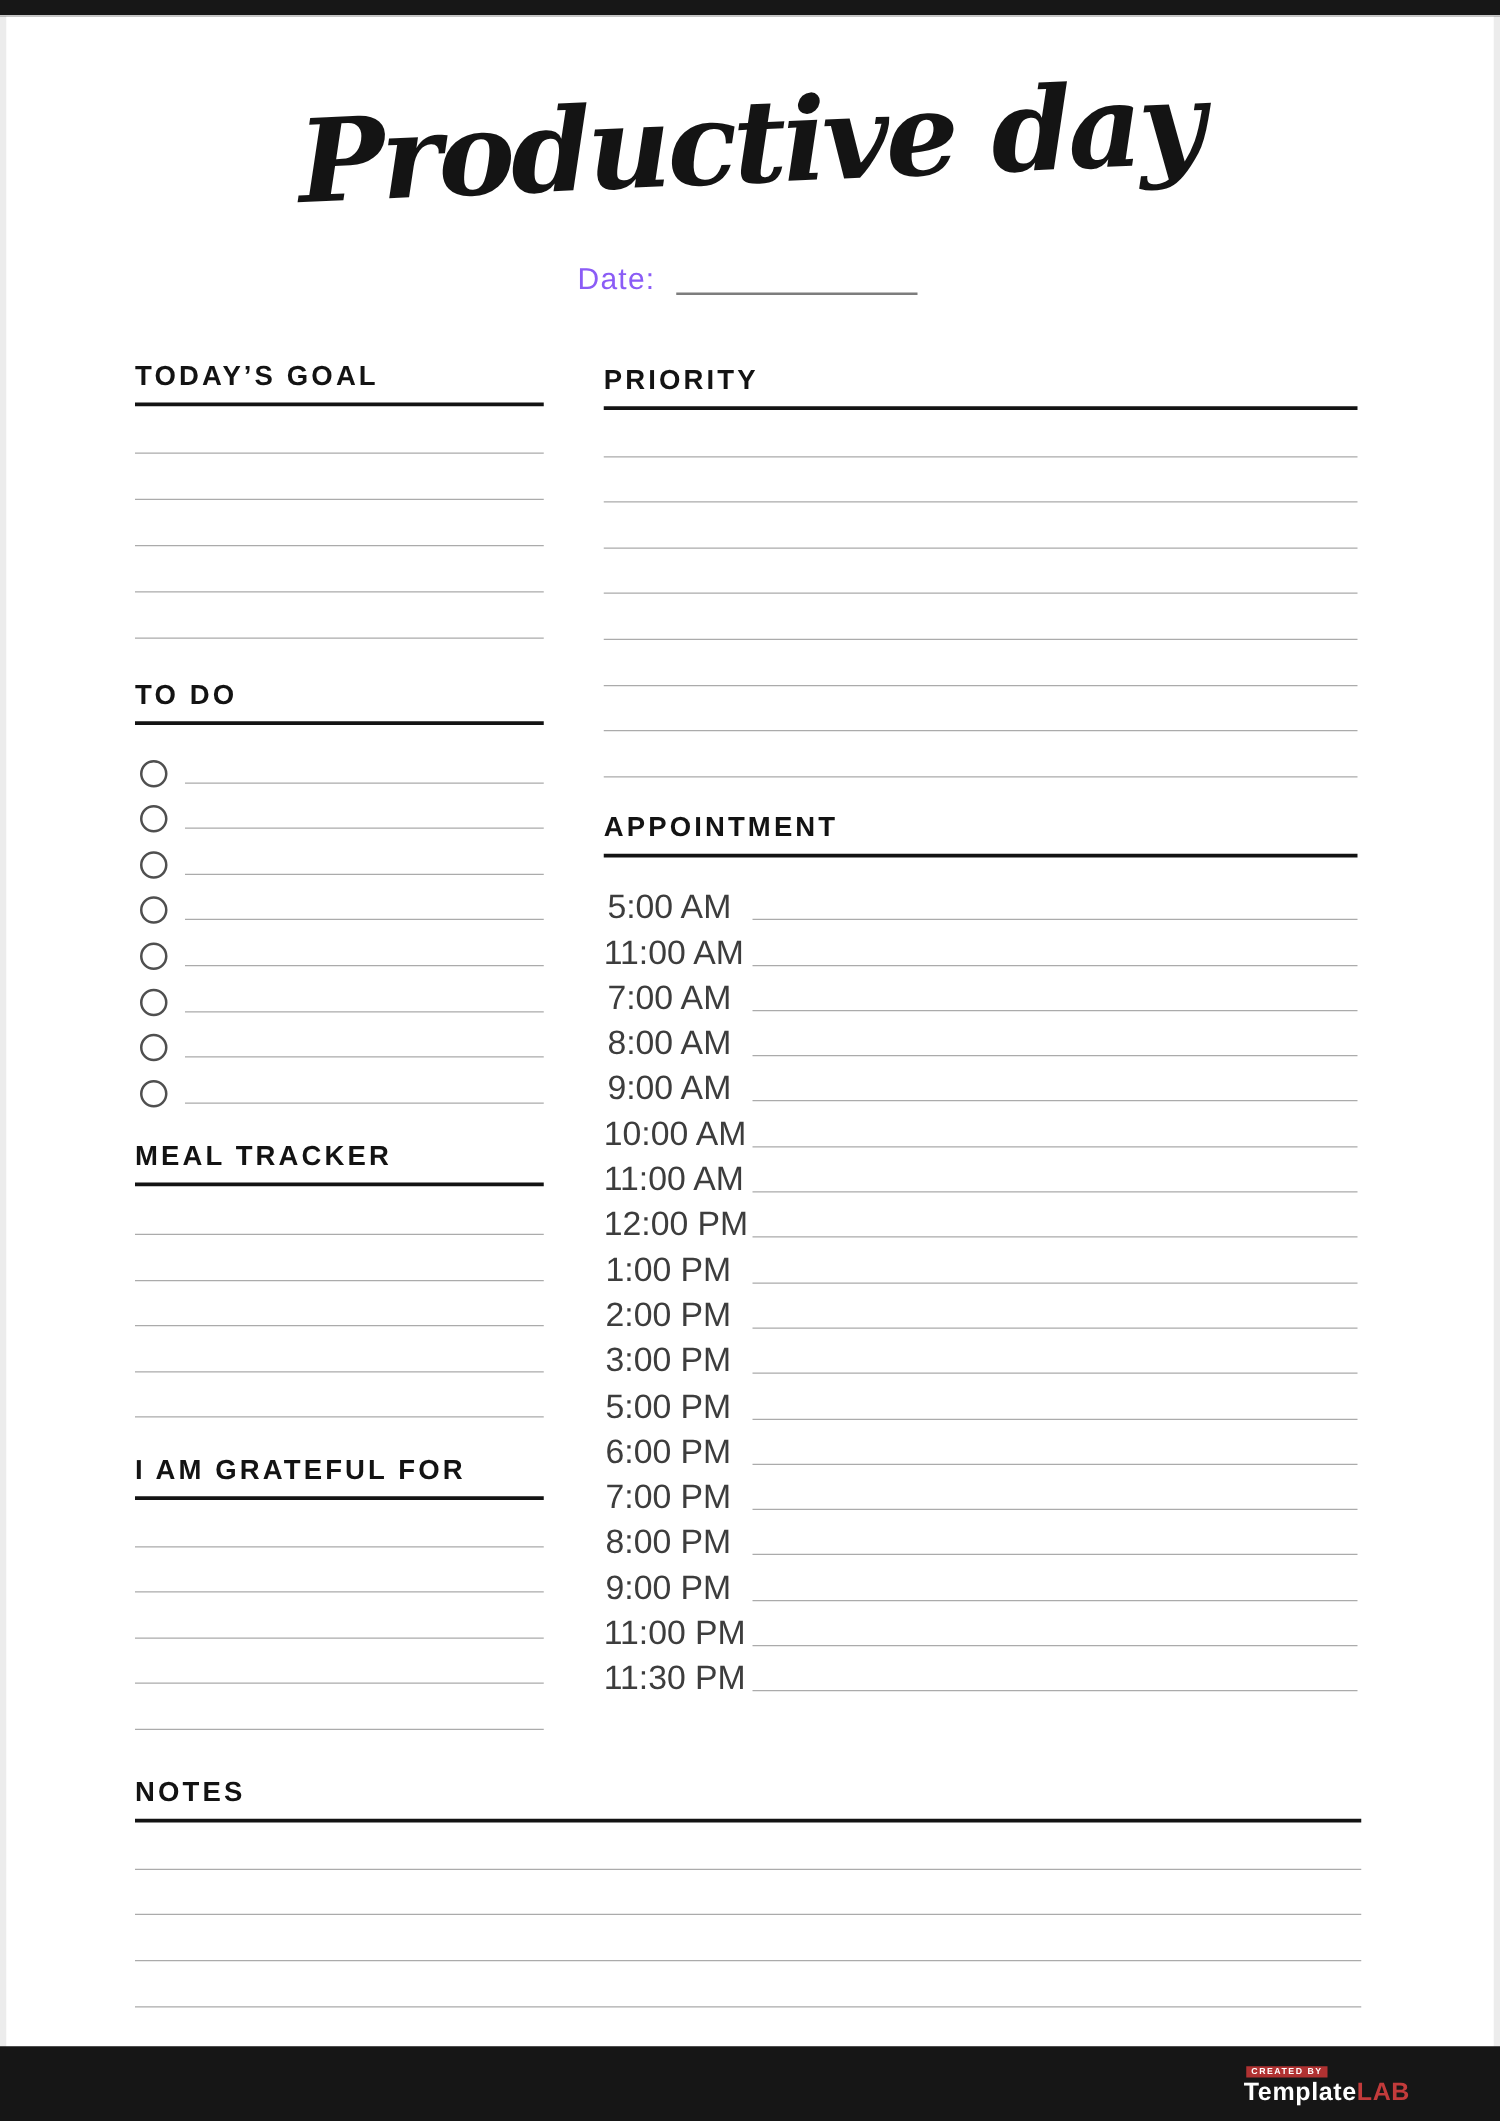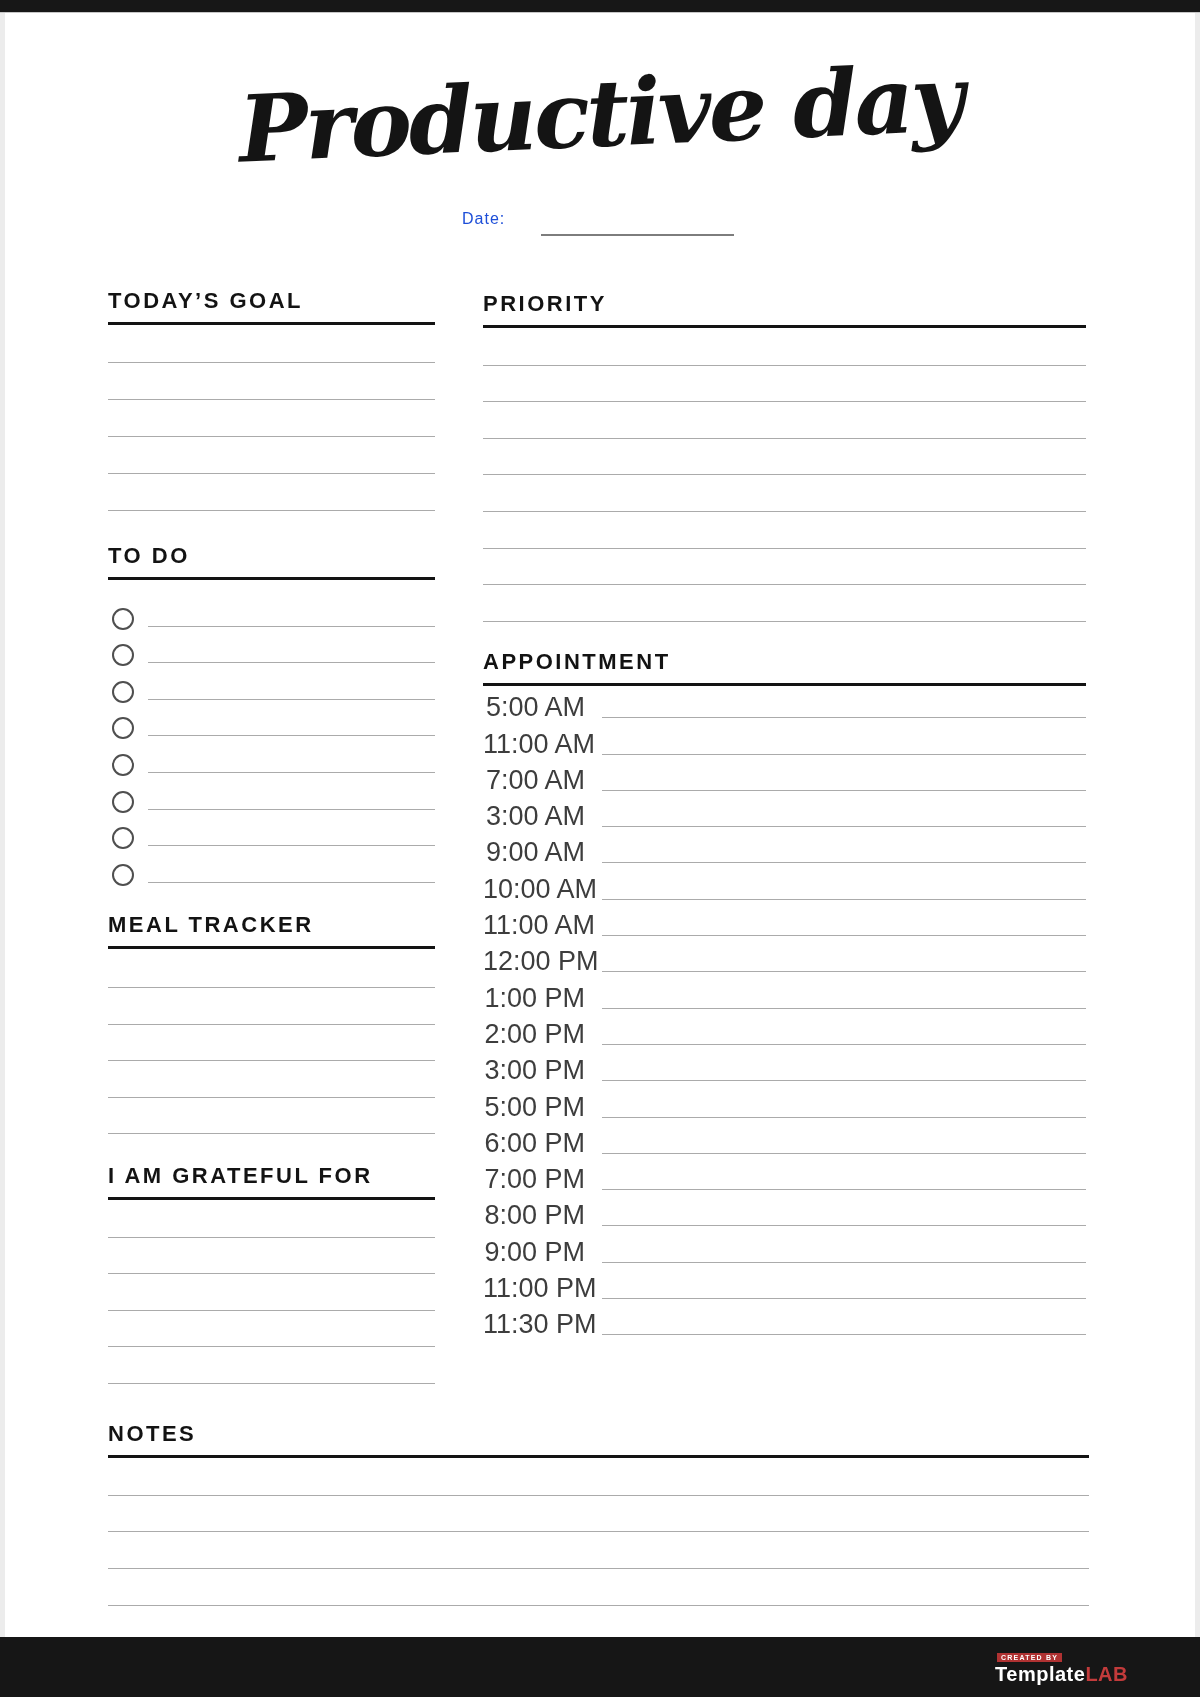--- a/index.html
+++ b/index.html
@@ -12,21 +12,21 @@
   .edge.left { left:0; }
   .edge.right { right:0; }
   .topbar { position:absolute; top:0; left:0; right:0; height:13px; background:#171717; border-bottom:1px solid #c6c6c6; }
 
   .title {
     position:absolute; top:60px; left:215px; width:770px; text-align:center;
     font-family:"DejaVu Serif", serif; font-style:italic; font-weight:bold;
     font-size:92px; color:#141414; letter-spacing:-3px;
     transform:rotate(-2.5deg);
   }
-  .date-label { position:absolute; left:462px; top:210px; font-size:16px; color:#1d4ed8; letter-spacing:1px; }
+  .date-label { position:absolute; left:462px; top:210px; font-size:24px; color:#8b5cf6; letter-spacing:1px; }
   .date-line  { position:absolute; left:541px; top:204px; width:193px; height:32px; border-bottom:2px solid #7d7d7d; }
 
   .section { position:absolute; }
   .sec-left  { left:108px; width:327px; }
   .sec-right { left:483px; width:603px; }
   .sec-head {
     font-size:22px; font-weight:bold; color:#131313; letter-spacing:2.5px;
     padding-bottom:8px; border-bottom:3px solid #131313; white-space:nowrap;
   }
   .rules { padding-top:1px; }
@@ -35,21 +35,21 @@
   .rules.meal { padding-top:3px; } .rules.meal .rule { height:36.4px; }
 
   .todo-list { padding-top:18px; }
   .todo-row { position:relative; height:36.6px; }
   .todo-circle {
     position:absolute; left:4px; bottom:5px; width:22px; height:22px;
     border:2.5px solid #4f4f4f; border-radius:50%; background:#fff;
   }
   .todo-line { position:absolute; left:40px; right:0; bottom:8px; border-bottom:1.5px solid #ababab; }
 
-  .appt-list { padding-top:2px; }
+  .appt-list { padding-top:20px; }
   .appt-row { position:relative; height:36.3px; }
   .appt-time {
     position:absolute; left:0; bottom:1px; width:102px; text-align:right;
     font-size:27px; color:#3d3d3d; white-space:nowrap;
   }
   .appt-line { position:absolute; left:119px; right:0; bottom:6px; border-bottom:1.5px solid #ababab; }
 
   .sec-notes { left:108px; width:981px; }
   .rules.notes { padding-top:1px; } .rules.notes .rule { height:36.7px; }
 
@@ -169,21 +169,21 @@
         </div>
         <div class="appt-row">
           <span class="appt-time">11:00 AM</span>
           <div class="appt-line"></div>
         </div>
         <div class="appt-row">
           <span class="appt-time">7:00 AM</span>
           <div class="appt-line"></div>
         </div>
         <div class="appt-row">
-          <span class="appt-time">3:00 AM</span>
+          <span class="appt-time">8:00 AM</span>
           <div class="appt-line"></div>
         </div>
         <div class="appt-row">
           <span class="appt-time">9:00 AM</span>
           <div class="appt-line"></div>
         </div>
         <div class="appt-row">
           <span class="appt-time">10:00 AM</span>
           <div class="appt-line"></div>
         </div>

